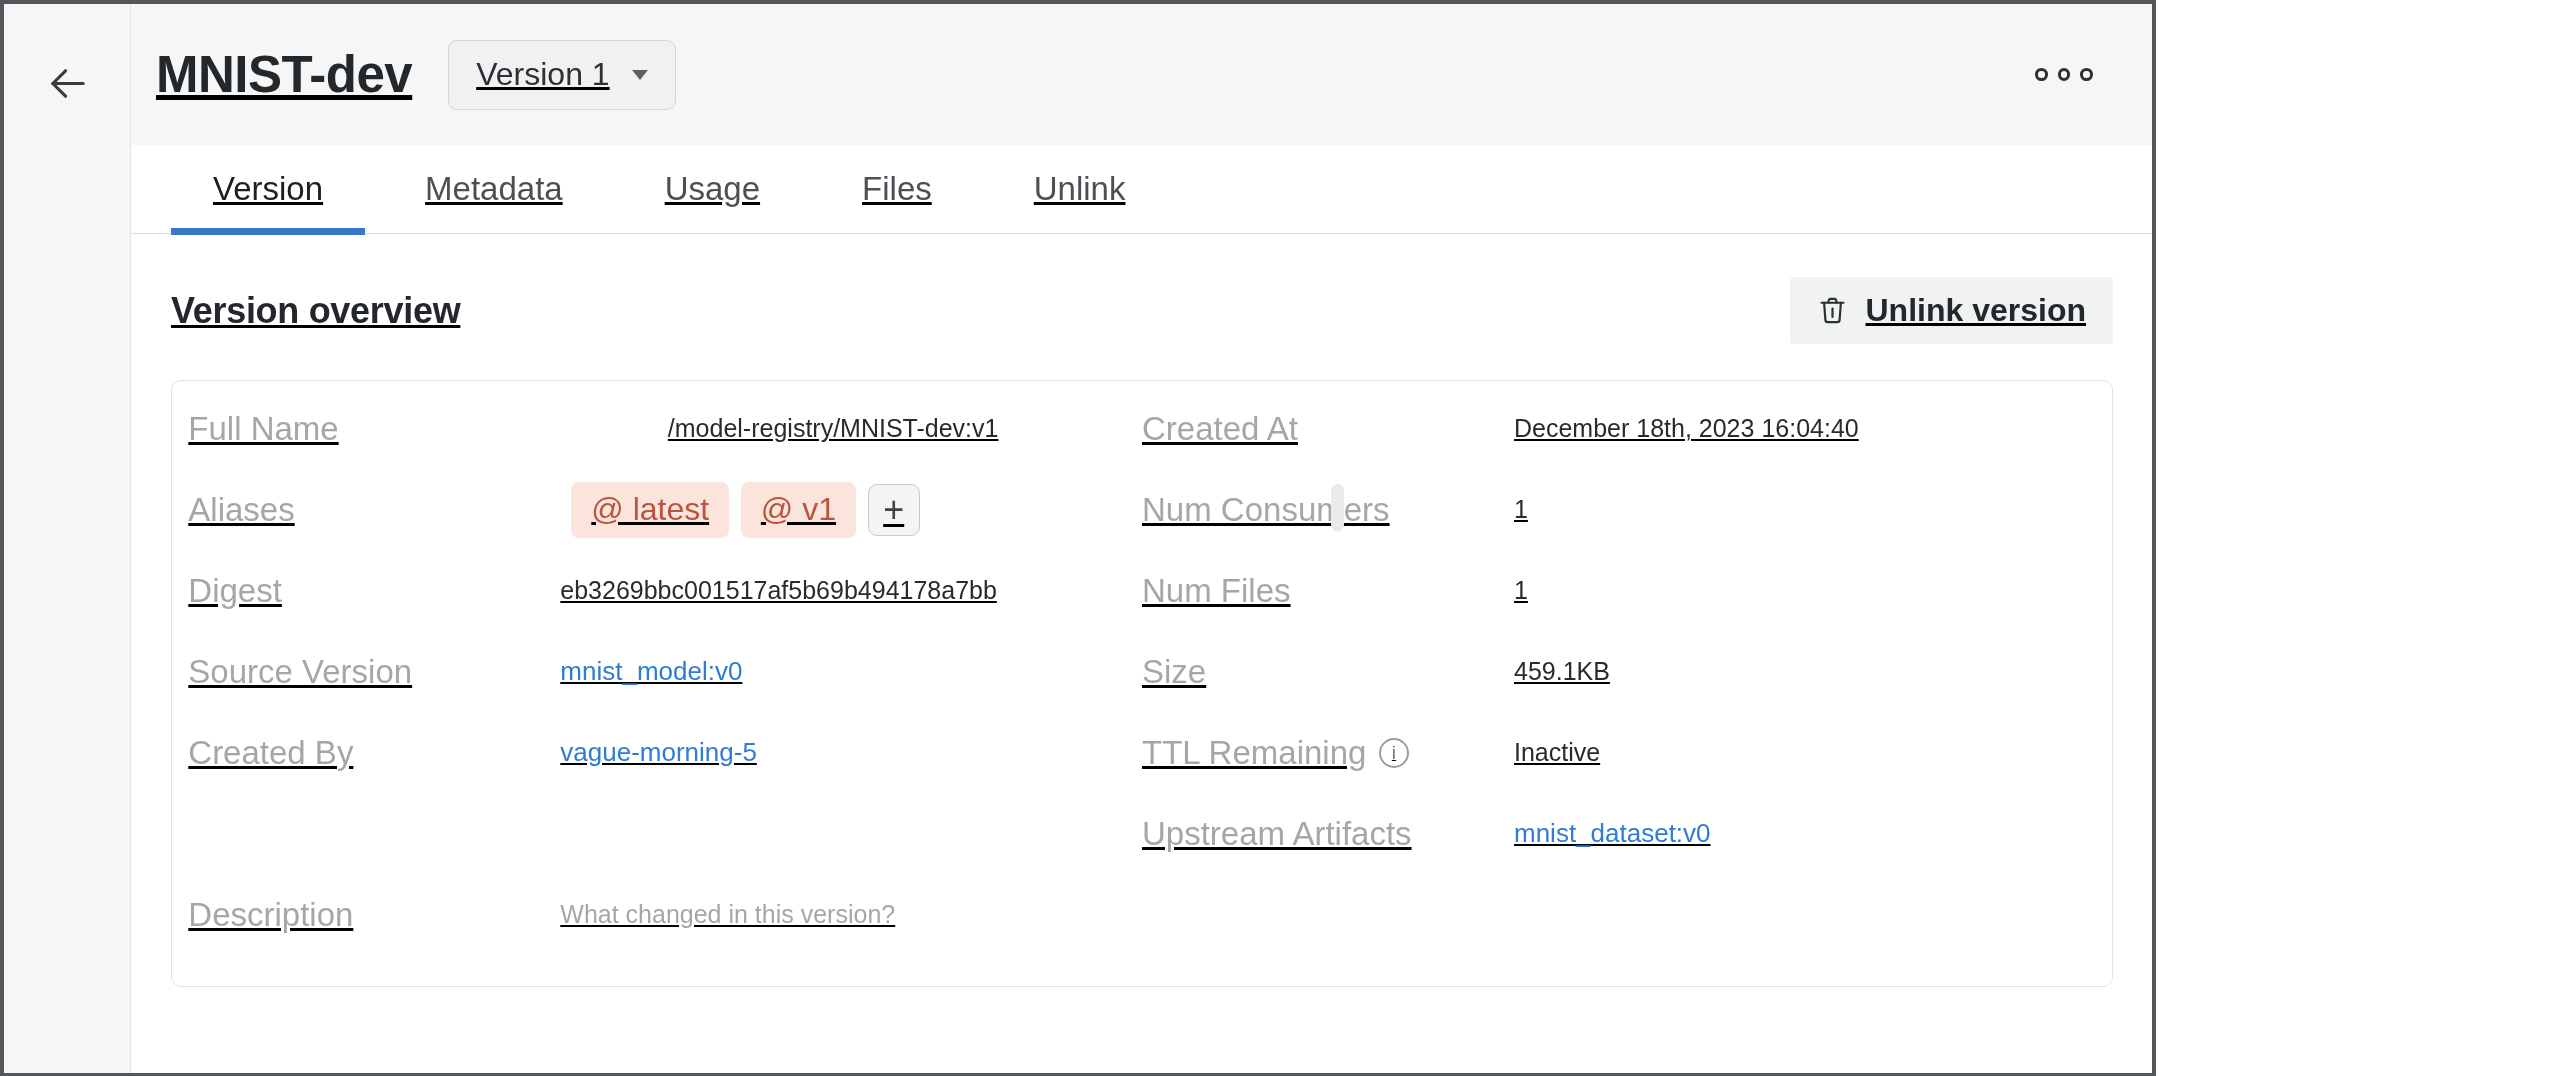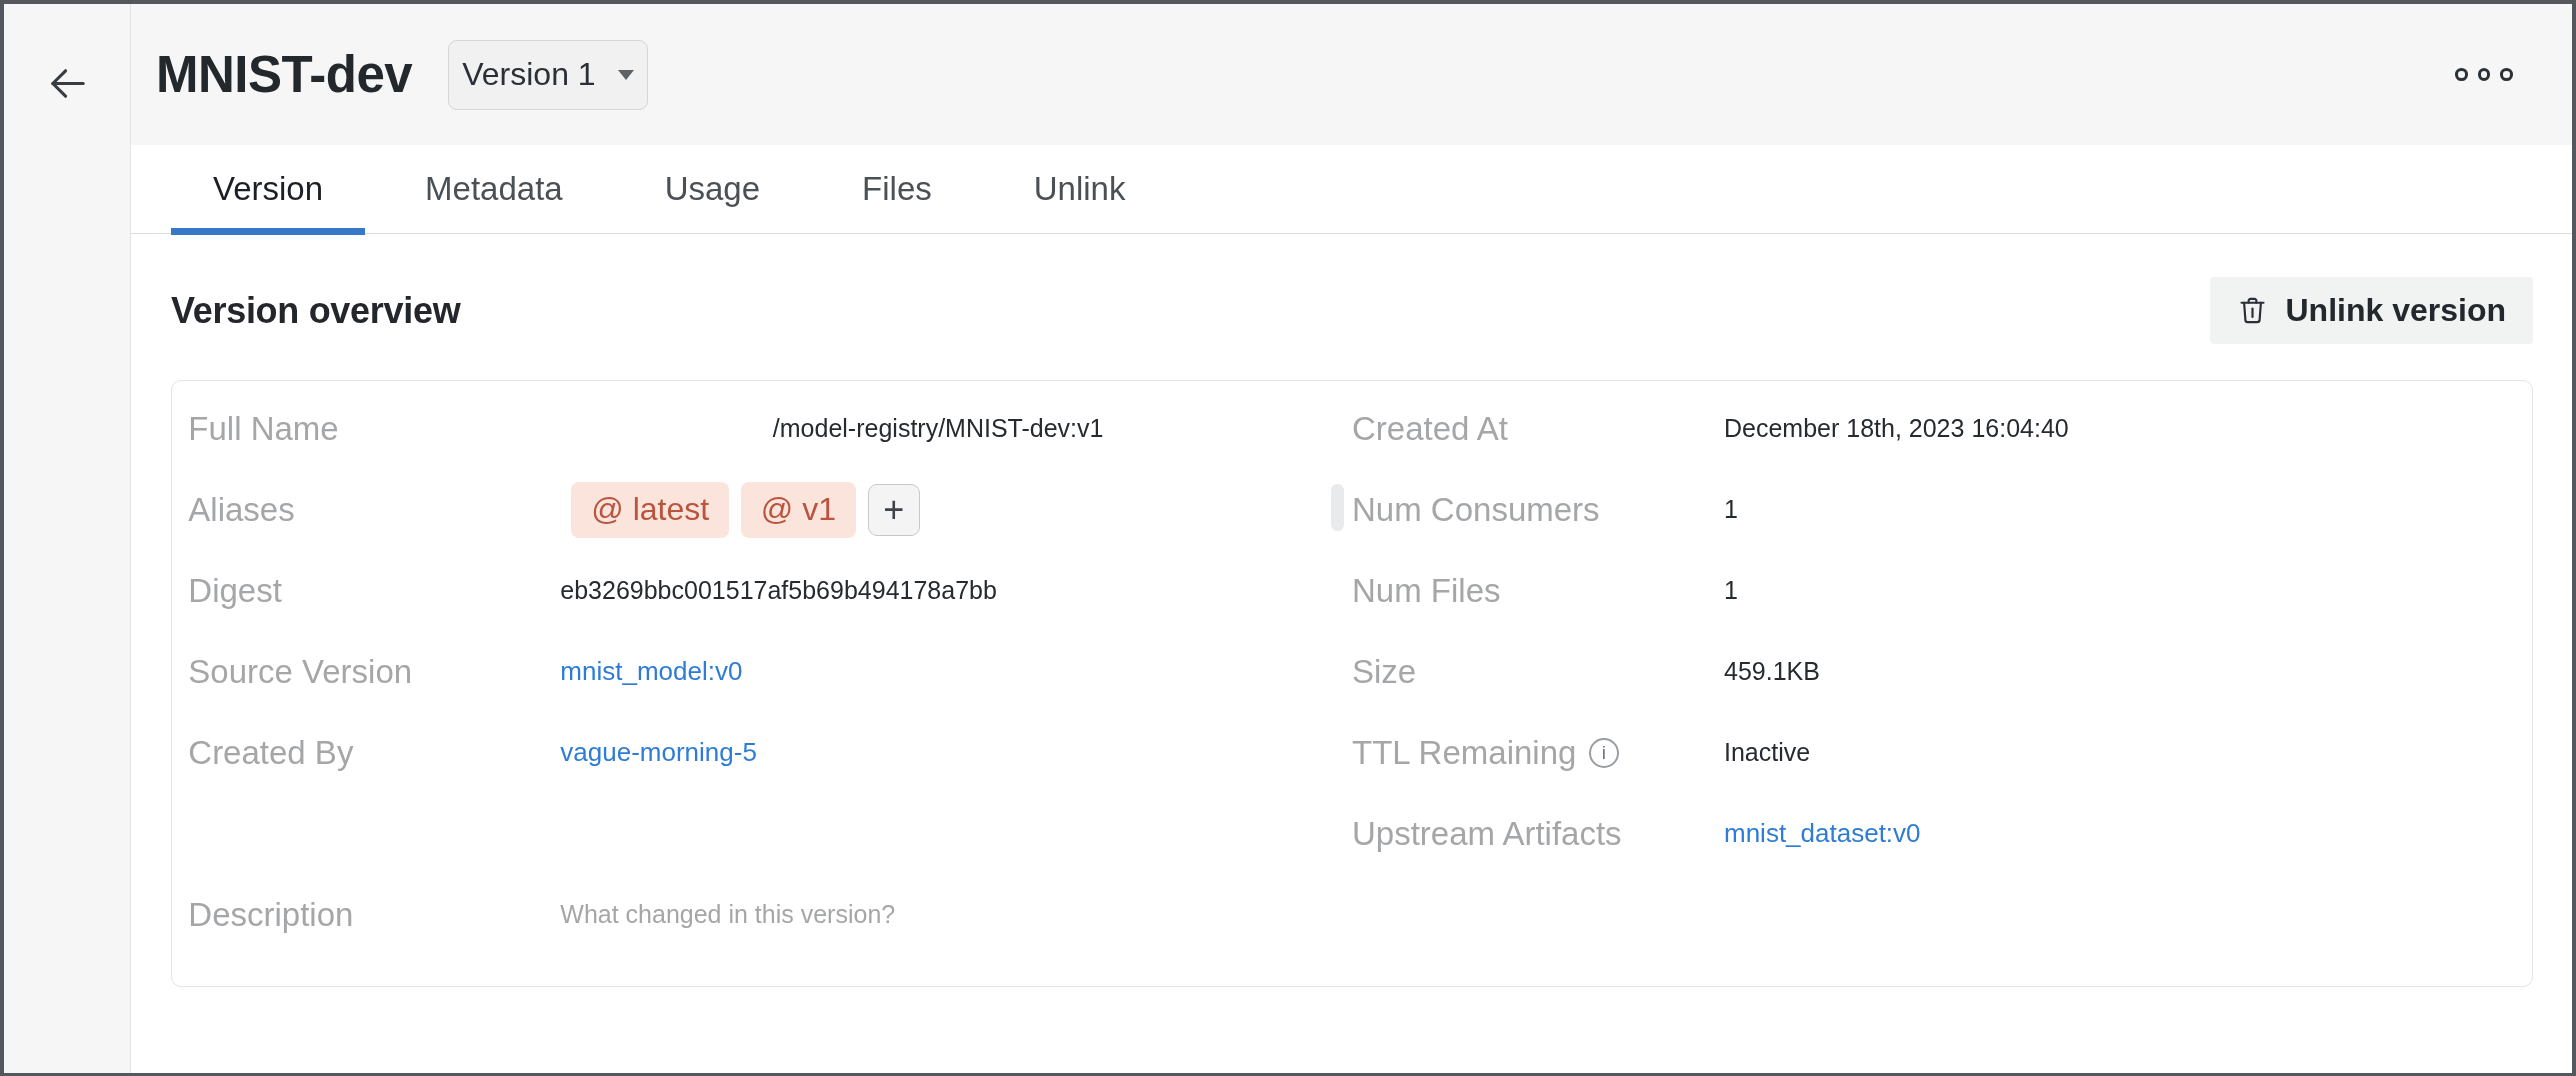--- a/index.html
+++ b/index.html
@@ -2,25 +2,26 @@
 <html style="font-size:14.5px"><head>
 <meta charset="utf-8">
 <style>
   * { margin:0; padding:0; box-sizing:border-box; }
   body {
     font-family: "Liberation Sans", "DejaVu Sans", sans-serif;
     background:#ffffff;
     width:2576px;
   }
   .screen {
-    width:2576px; height:1077px;
+    width:2156px; height:1077px;
     border:4.5px solid #54575b;
     display:flex;
     background:#22c55e;
     overflow:hidden;
+    text-decoration:underline;
   }
   
   .rail {
     width:127px; flex-shrink:0;
     background:#f6f6f6;
     border-right:0.9px solid #e3e3e3;
     display:flex; justify-content:center;
     padding-top:52px;
   }
   .back-btn {
@@ -42,21 +43,21 @@
     font-size:51px; font-weight:700; color:#23282d;
     letter-spacing:-0.5px;
   }
   .version-btn {
     margin-left:36px;
     height:70px;
     background:#f1f1f1;
     border:1.8px solid #d5d6d7;
     border-radius:9px;
     display:flex; align-items:center;
-    padding:0 13px;
+    padding:0 27px;
     cursor:pointer;
     gap:22px;
   }
   .version-btn .vlabel { font-size:32px; color:#2b3036; }
   .caret-down {
     width:0; height:0;
     border-left:8.1px solid transparent;
     border-right:8.1px solid transparent;
     border-top:10px solid #5c6165;
   }

